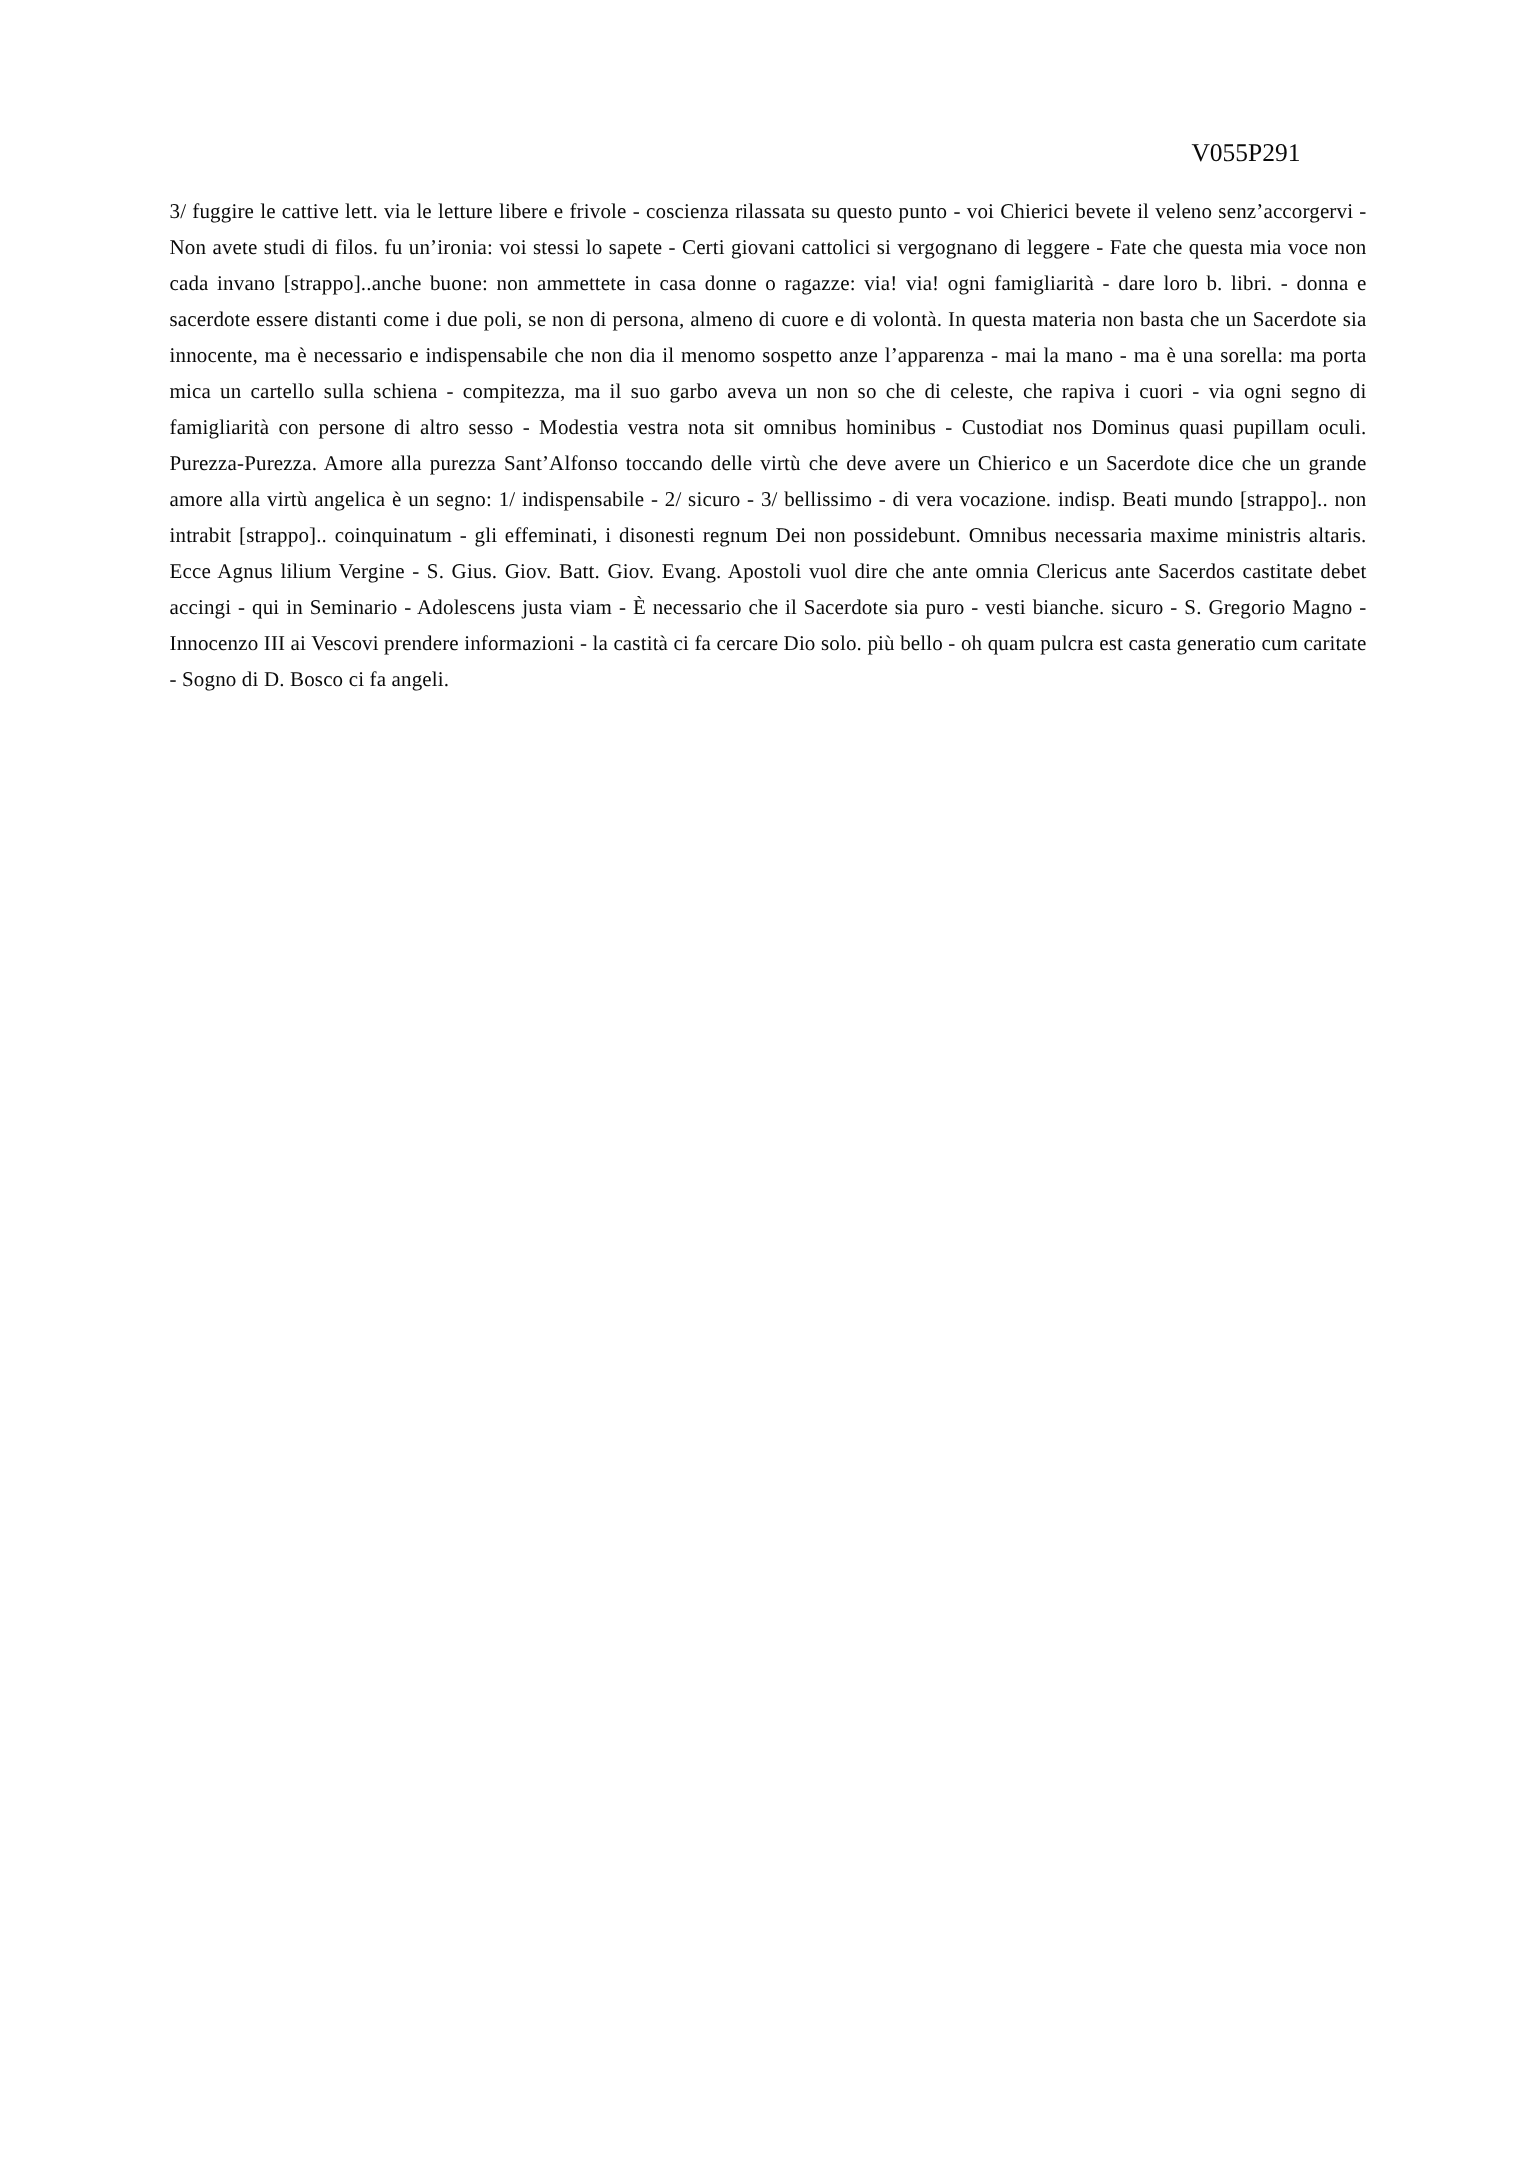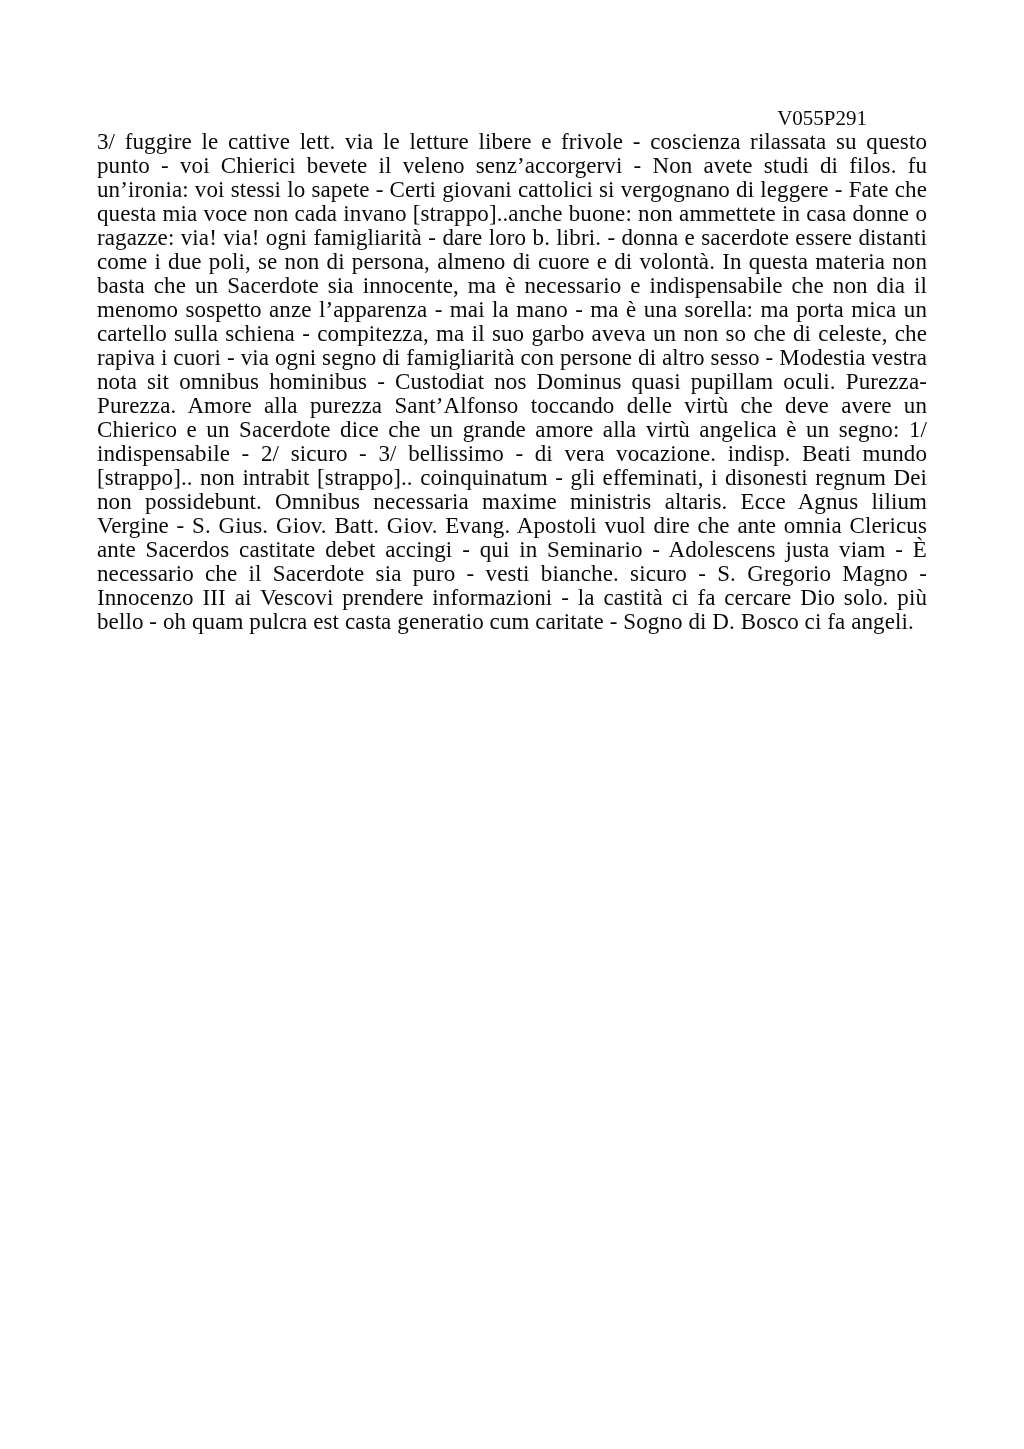--- a/index.html
+++ b/index.html
@@ -12,30 +12,29 @@
       width: 1024px;
       height: 1449px;
       background: #ffffff;
       box-sizing: border-box;
       padding: 90px 97px 0 97px;
       font-family: "Liberation Serif", "DejaVu Serif", serif;
       color: #0a0a0a;
       overflow: hidden;
     }
     .page-header {
-      font-size: 21px;
+      font-size: 17px;
       line-height: 24px;
       text-align: right;
       padding-right: 60px;
       white-space: nowrap;
-      margin-top: 16px;
     }
     .body-text {
-      margin: 0;
-      font-size: 23px;
+      margin: 16px;
+      font-size: 14px;
       line-height: 24px;
       text-align: justify;
       text-justify: inter-word;
       letter-spacing: 0.1px;
     }
   </style>
 </head>
 <body>
 
 <div class="page">

